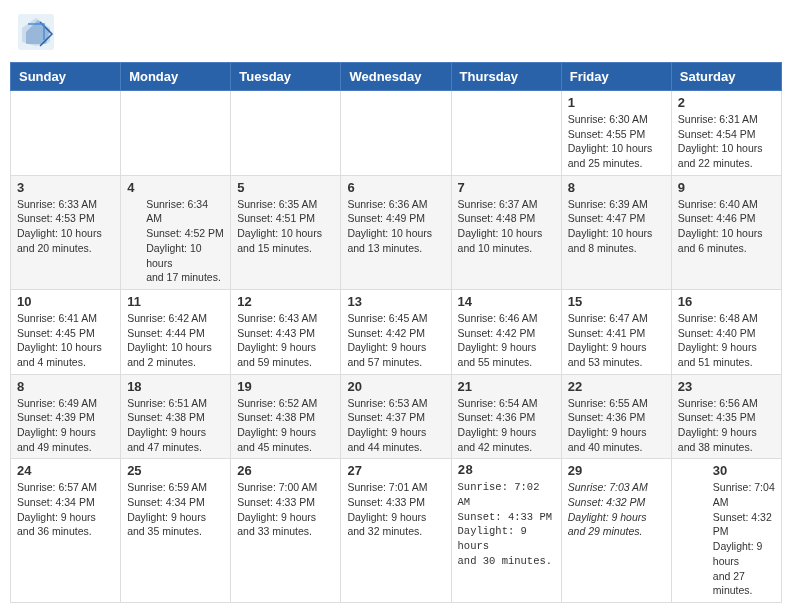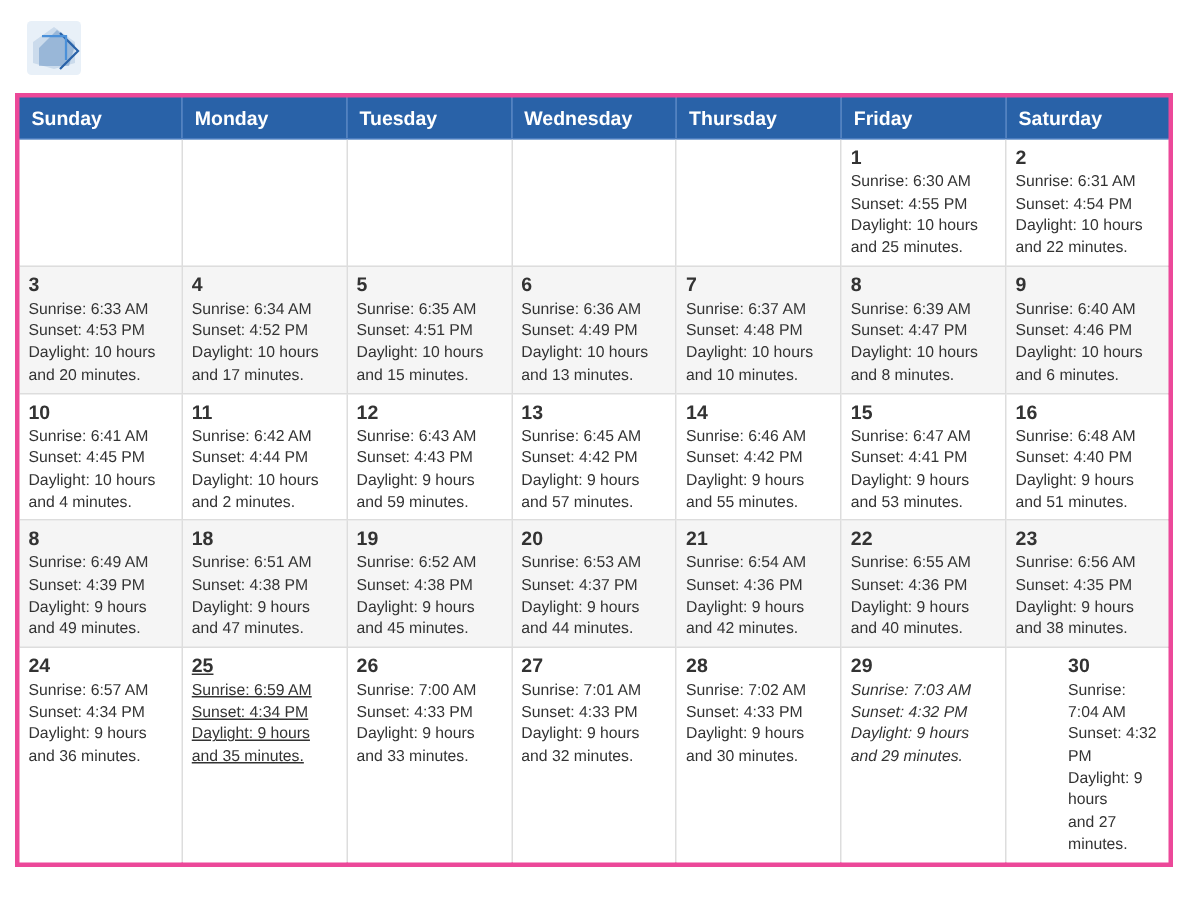--- a/index.html
+++ b/index.html
@@ -30,21 +30,21 @@
       font-weight: normal;
       color: #333;
     }
     .location {
       font-size: 14px;
       color: #555;
     }
     .calendar {
       width: 100%;
       border-collapse: collapse;
-      border: 3px solid #ec4899;
+      border: 1px solid #ec4899;
     }
     .calendar th {
       background-color: #2962a8;
       color: #fff;
       text-align: left;
       padding: 6px 8px;
       font-size: 13px;
       font-weight: bold;
       border: 1px solid #4a7cbf;
     }
@@ -149,21 +149,21 @@
       <tr>
         <td style="background: rgb(245, 245, 245);">
           <span class="day-number">3</span>
           <div class="day-info" style="white-space: pre-line;">Sunrise: 6:33 AM
 Sunset: 4:53 PM
 Daylight: 10 hours
 and 20 minutes.</div>
         </td>
         <td style="background: rgb(245, 245, 245);">
           <span class="day-number">4</span>
-          <div class="day-info" style="white-space: pre-line;">Sunrise: 6:34 AM
+          <div class="day-info" style="white-space: pre-line; margin-left: 19px;">Sunrise: 6:34 AM
 Sunset: 4:52 PM
 Daylight: 10 hours
 and 17 minutes.</div>
         </td>
         <td style="background: rgb(245, 245, 245);">
           <span class="day-number">5</span>
           <div class="day-info" style="white-space: pre-line;">Sunrise: 6:35 AM
 Sunset: 4:51 PM
 Daylight: 10 hours
 and 15 minutes.</div>
@@ -300,42 +300,42 @@
         </td>
       </tr>
       <tr>
         <td style="background: rgb(255, 255, 255);">
           <span class="day-number">24</span>
           <div class="day-info" style="white-space: pre-line;">Sunrise: 6:57 AM
 Sunset: 4:34 PM
 Daylight: 9 hours
 and 36 minutes.</div>
         </td>
-        <td style="background: rgb(255, 255, 255); text-decoration: underline;">
+        <td style="background: rgb(255, 255, 255);">
           <span class="day-number">25</span>
           <div class="day-info" style="white-space: pre-line;">Sunrise: 6:59 AM
 Sunset: 4:34 PM
 Daylight: 9 hours
 and 35 minutes.</div>
         </td>
         <td style="background: rgb(255, 255, 255);">
           <span class="day-number">26</span>
           <div class="day-info" style="white-space: pre-line;">Sunrise: 7:00 AM
 Sunset: 4:33 PM
 Daylight: 9 hours
 and 33 minutes.</div>
         </td>
         <td style="background: rgb(255, 255, 255);">
           <span class="day-number">27</span>
           <div class="day-info" style="white-space: pre-line;">Sunrise: 7:01 AM
 Sunset: 4:33 PM
 Daylight: 9 hours
 and 32 minutes.</div>
         </td>
-        <td style="background: rgb(255, 255, 255);">
+        <td style="background: rgb(255, 255, 255); font-family: Liberation Mono, monospace;">
           <span class="day-number">28</span>
           <div class="day-info" style="white-space: pre-line;">Sunrise: 7:02 AM
 Sunset: 4:33 PM
 Daylight: 9 hours
 and 30 minutes.</div>
         </td>
         <td style="background: rgb(255, 255, 255);">
           <span class="day-number">29</span>
           <div class="day-info" style="white-space: pre-line; font-style: italic;">Sunrise: 7:03 AM
 Sunset: 4:32 PM

